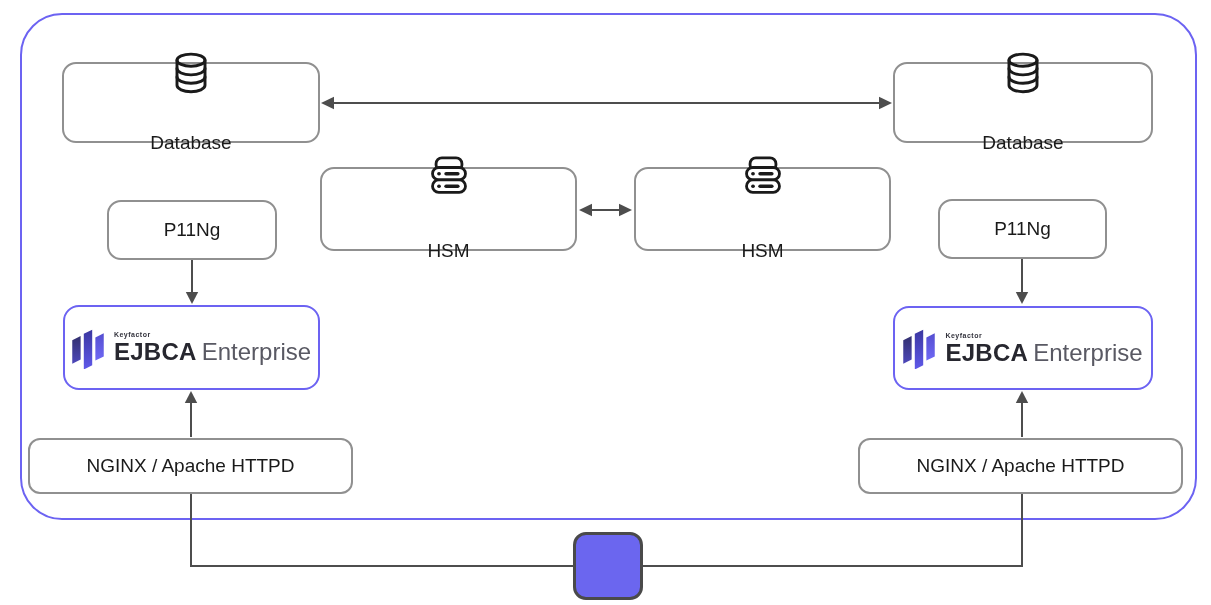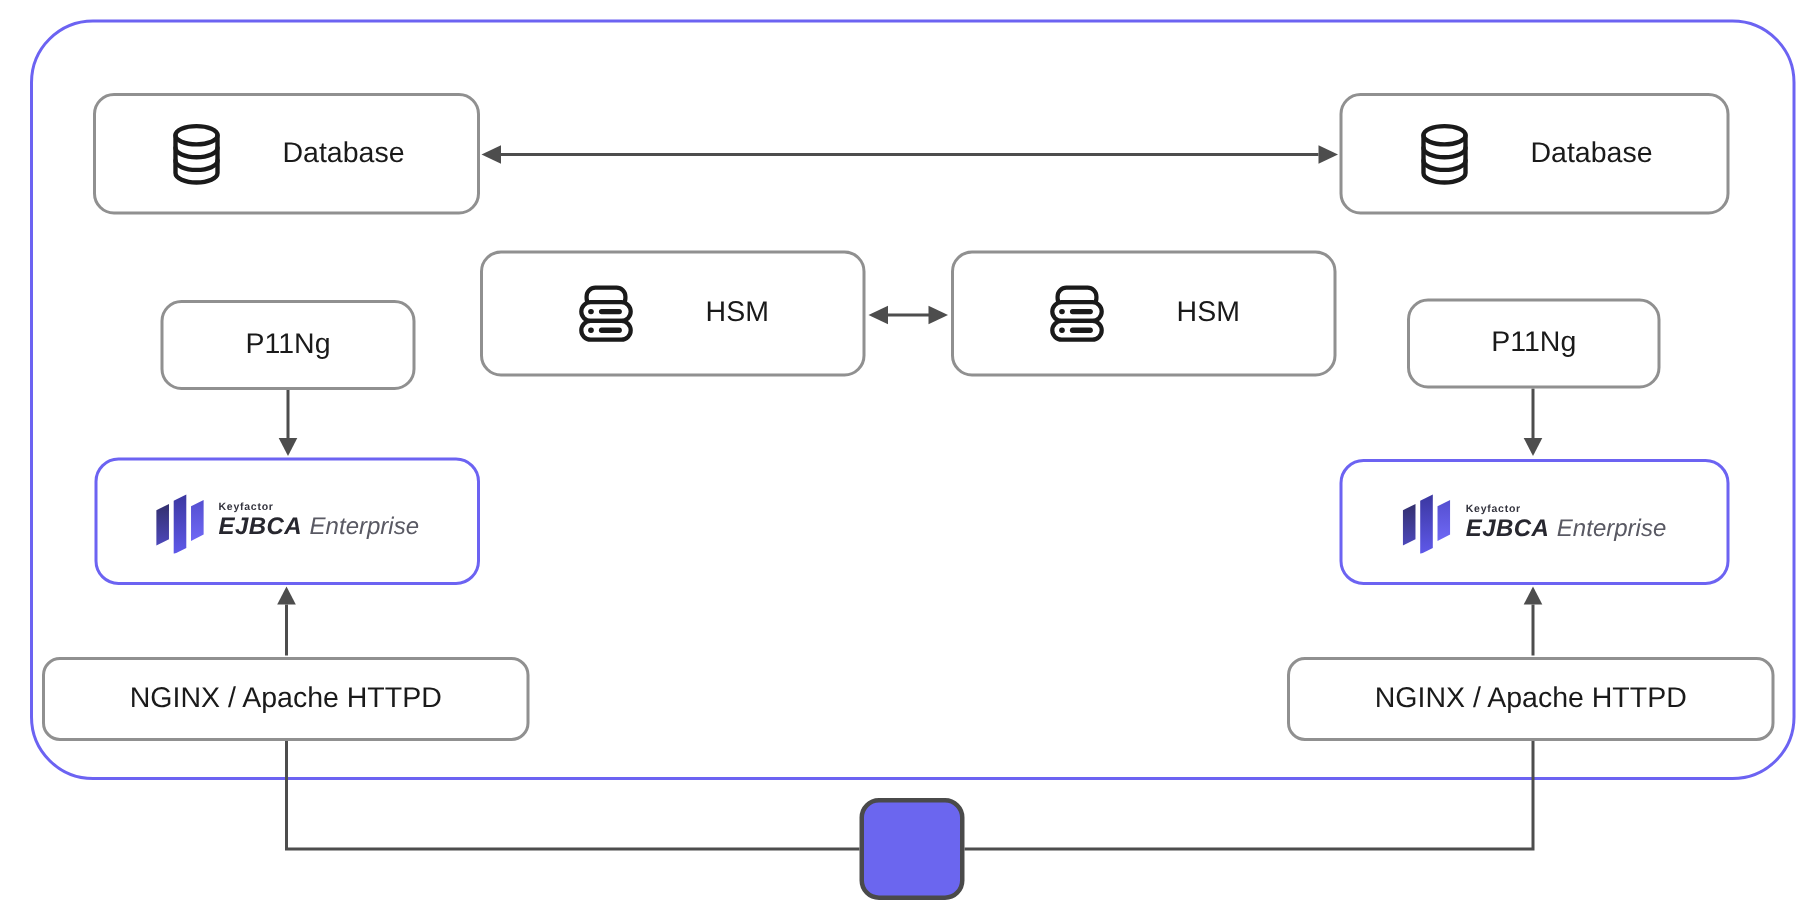--- a/index.html
+++ b/index.html
@@ -13,21 +13,21 @@
   }
 
   .connector-layer{position:absolute;left:0;top:0;width:1211px;height:605px;}
   .c-line{stroke:var(--connector,#4d4d4d);stroke-width:2;fill:none;}
   .c-head{fill:var(--connector,#4d4d4d);stroke:none;}
 
   .node{
     position:absolute;background:#fff;
     border:2px solid var(--node-border,#909090);border-radius:14px;
     display:flex;align-items:center;justify-content:center;
-    font-size:19px;color:var(--text,#1a1a1a);
+    font-size:19px;color:var(--text,#1a1a1a);flex-direction:column;
   }
   .node.accent{border-color:var(--accent,#6c63f2);border-radius:16px;}
 
   #db-left   {left:62px; top:62px; width:258px;height:81px;gap:38px;}
   #db-right  {left:893px;top:62px; width:260px;height:81px;gap:38px;}
   #hsm-left  {left:320px;top:167px;width:257px;height:84px;gap:46px;}
   #hsm-right {left:634px;top:167px;width:257px;height:84px;gap:46px;}
   #p11-left  {left:107px;top:200px;width:170px;height:60px;}
   #p11-right {left:938px;top:199px;width:169px;height:60px;}
   #ejbca-left {left:63px; top:305px;width:257px;height:85px;}
@@ -36,21 +36,21 @@
   #web-right {left:858px;top:438px;width:325px;height:56px;border-radius:12px;}
 
   .icon{display:flex;align-items:center;justify-content:center;flex:0 0 auto;}
   .i-stroke{stroke:#1a1a1a;fill:none;stroke-width:2.5;stroke-linecap:round;}
   .i-fillw{fill:#ffffff;stroke:#1a1a1a;stroke-width:2.4;}
   .i-det{stroke:#1a1a1a;stroke-width:3;stroke-linecap:round;}
 
   .logo{display:flex;align-items:center;gap:10px;}
   .logo-text{display:flex;flex-direction:column;line-height:1;}
   .logo-brand{font-size:7px;font-weight:700;letter-spacing:.5px;color:#33333d;margin-bottom:2px;}
-  .logo-line{font-size:16px;white-space:nowrap;font-style:italic;}
+  .logo-line{font-size:24px;white-space:nowrap;}
   .logo-product{font-weight:700;color:#27272f;letter-spacing:.3px;}
   .logo-edition{font-weight:400;color:#595963;margin-left:5px;}
 
   .hub{
     position:absolute;left:573px;top:532px;width:70px;height:68px;
     background:var(--hub-fill,#6b66ef);
     border:3px solid var(--hub-stroke,#4a4a4a);border-radius:13px;
   }
 </style>
 </head>

